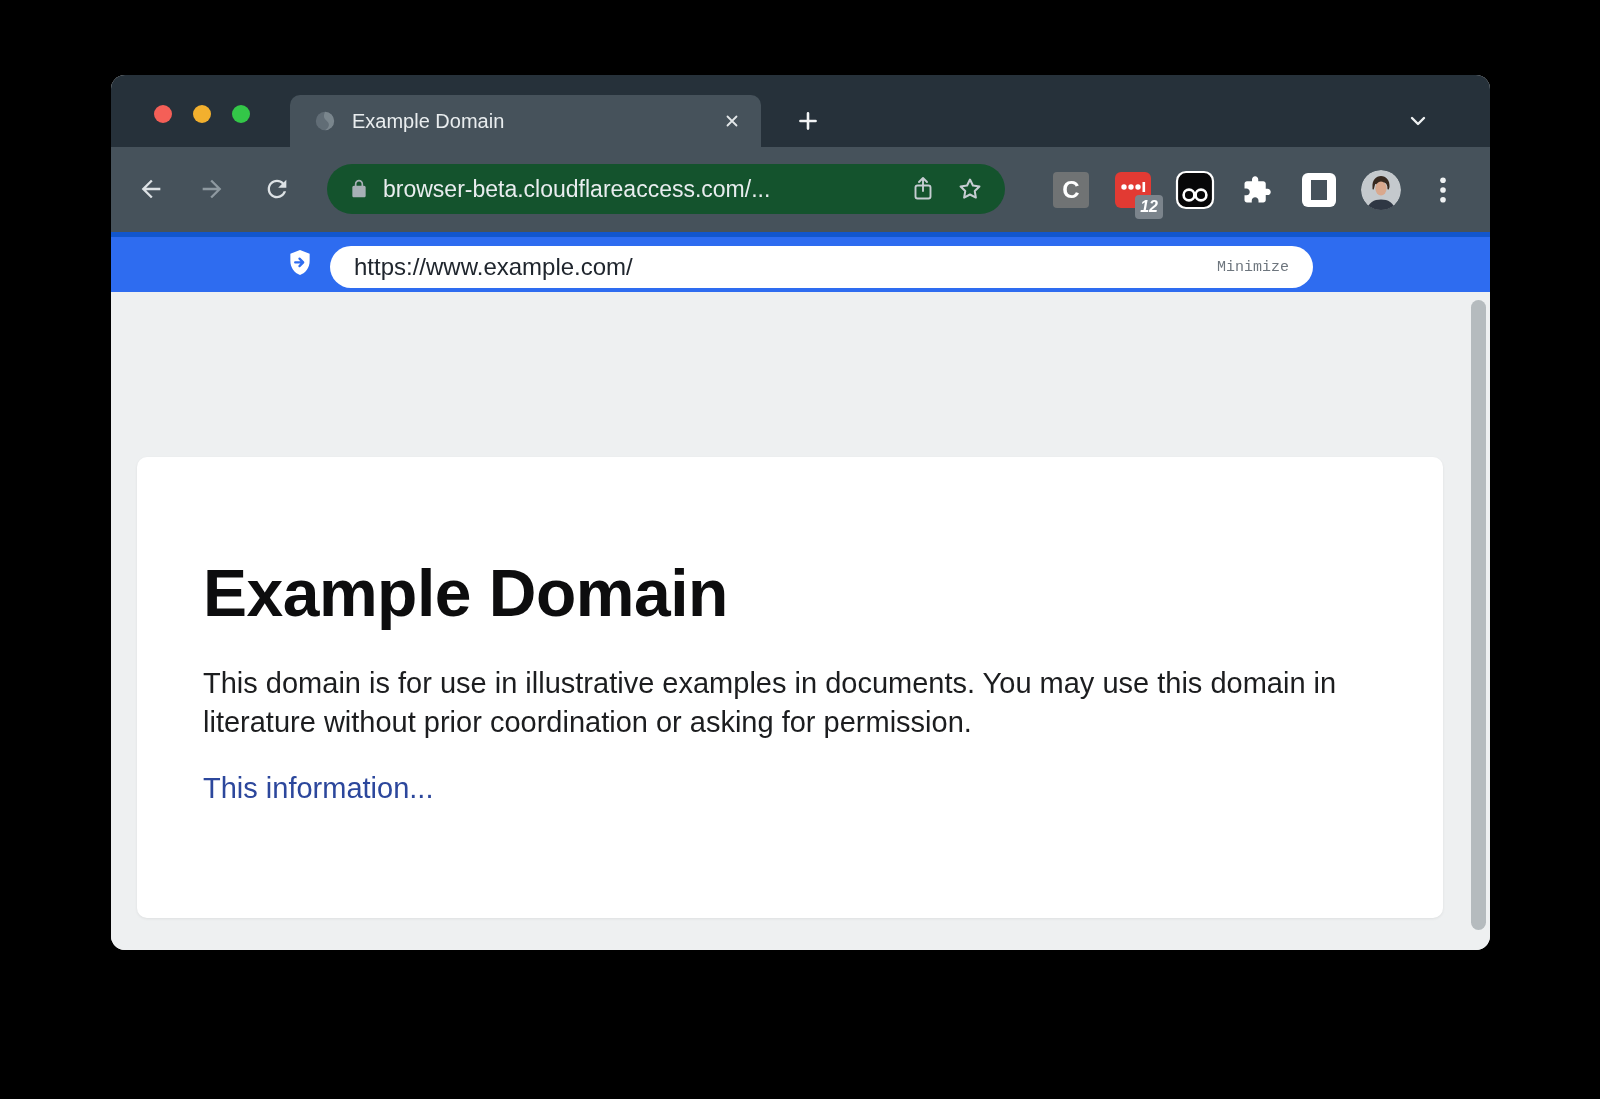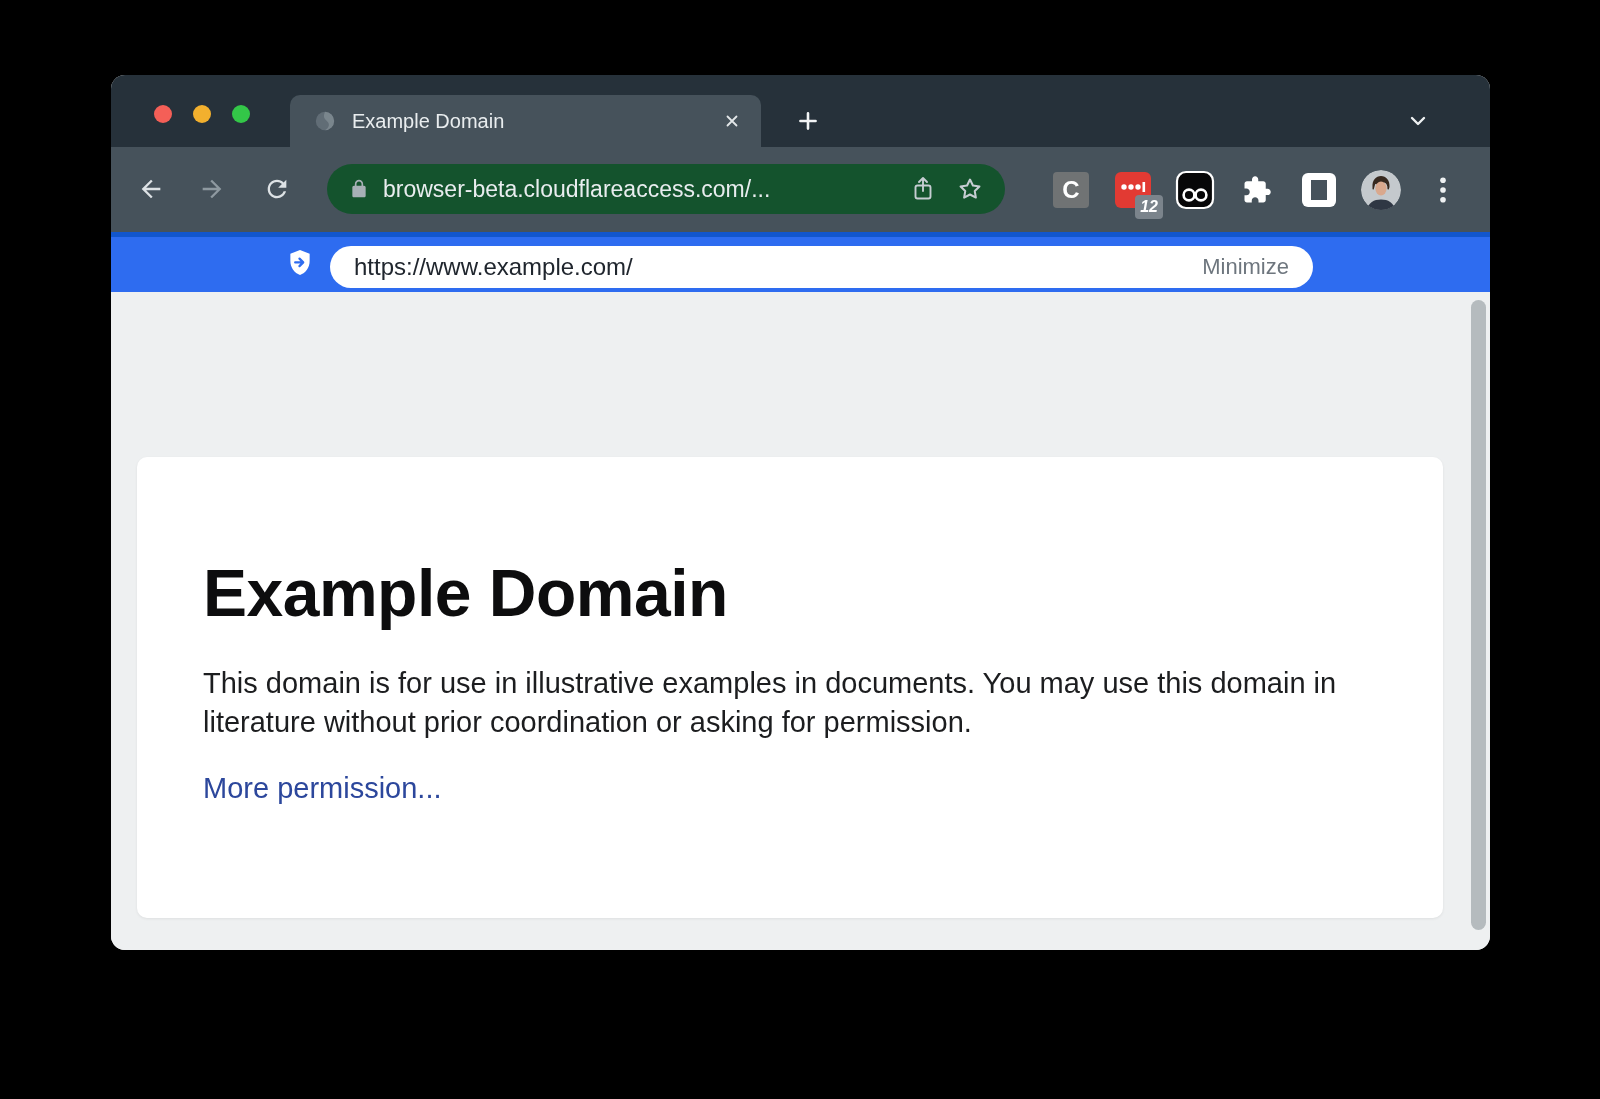--- a/index.html
+++ b/index.html
@@ -67,21 +67,21 @@
   .shield { position:absolute; left:176px; top:12px; }
   .remote-pill {
     position:absolute; left:219px; top:9px; width:983px; height:42px;
     background:#fff; border-radius:21px;
     display:flex; align-items:center; padding:0 24px 0 22px;
   }
   .remote-pill input {
     flex:1; border:none; outline:none; background:transparent;
     font-family:"Liberation Sans", sans-serif; font-size:24px; color:#20262e;
   }
-  .minimize { font-size:22px; color:#6e767e; margin-left:12px; cursor:pointer; white-space:nowrap; }
+  .minimize { font-size:15px; color:#6e767e; margin-left:12px; cursor:pointer; white-space:nowrap;font-family:Liberation Mono, monospace; }
   
   .content { position:absolute; left:0; top:217px; right:0; bottom:0; background:#eef0f1; }
   .card {
     position:absolute; left:26px; top:165px; width:1306px; height:461px;
     background:#fff; border-radius:10px;
     box-shadow:0 1px 3px rgba(0,0,0,.07);
   }
   .card h1 {
     margin:100px 0 0 66px; font-size:66px; line-height:1.1;
     letter-spacing:-0.5px; color:#0d0d0e; font-weight:bold;
@@ -238,18 +238,18 @@
     <div class="remote-pill">
       <input type="text" value="https://www.example.com/" style="">
       <span class="minimize">Minimize</span>
     </div>
   </div>
 
   <div class="content">
     <div class="card">
       <h1>Example Domain</h1>
       <p>This domain is for use in illustrative examples in documents. You may use this domain in literature without prior coordination or asking for permission.</p>
-      <a>More permission...</a>
+      <a>This information...</a>
     </div>
     <div class="scrollbar"></div>
   </div>
 
 </div>
 
 </body></html>

